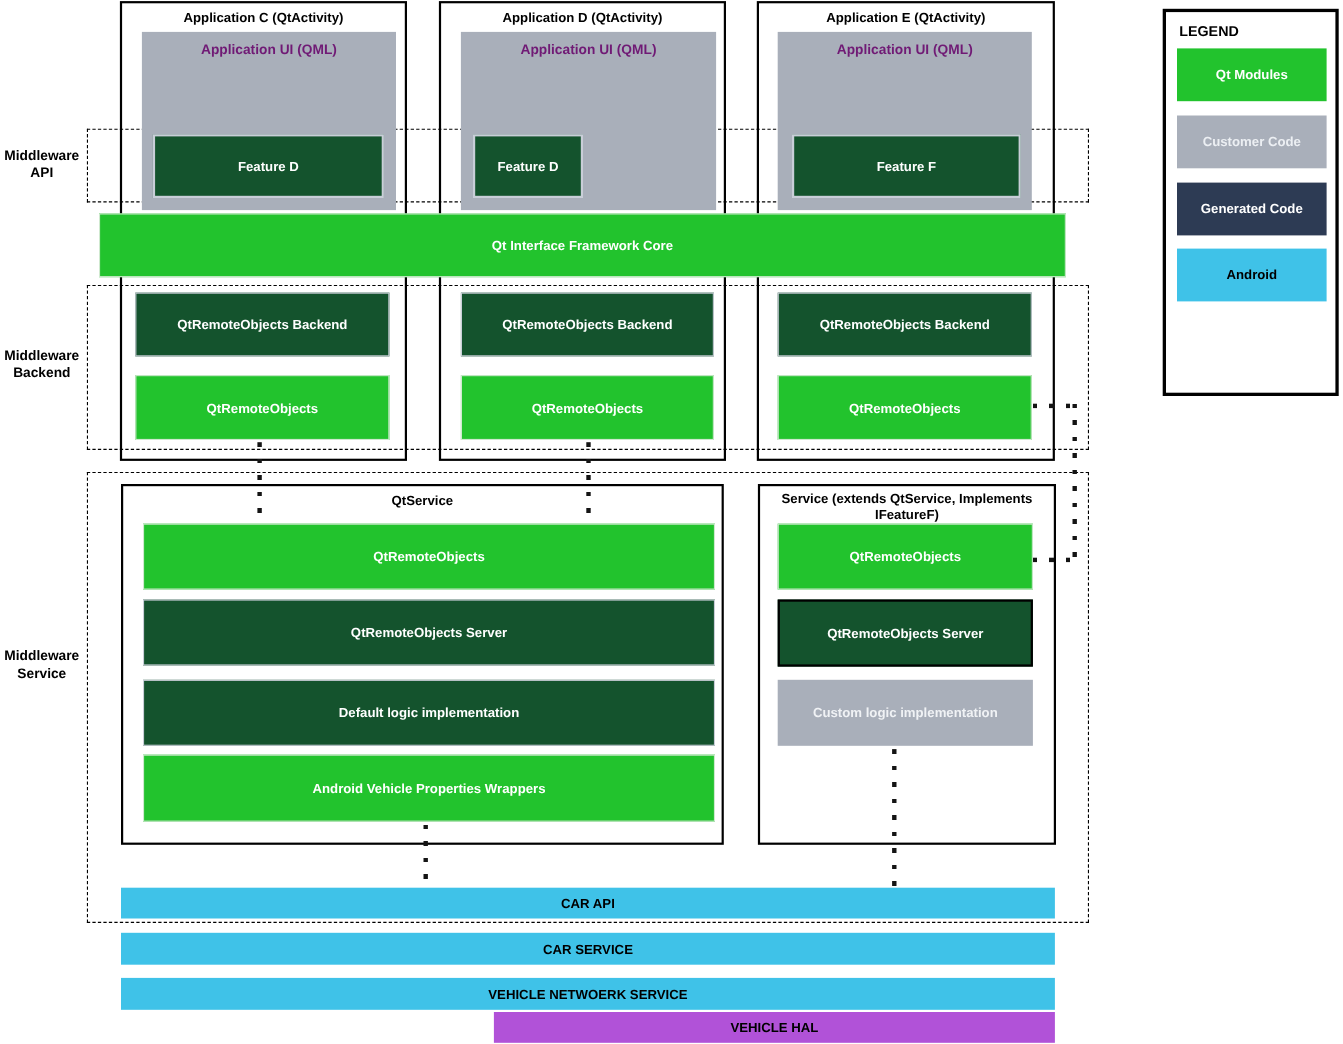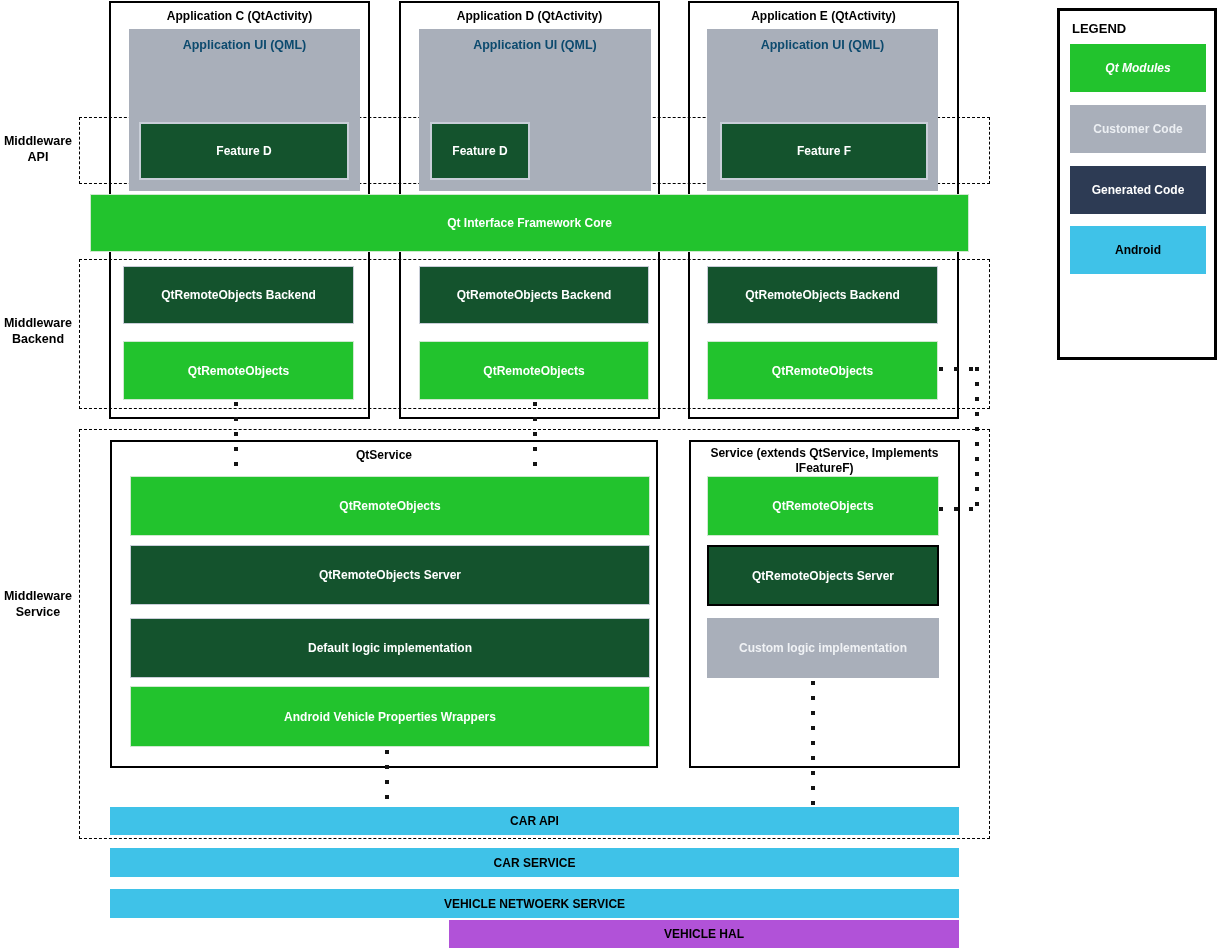--- a/index.html
+++ b/index.html
@@ -6,21 +6,21 @@
   #stage{
     position:relative;width:1221px;height:949px;background:#ffffff;
     font-family:"Liberation Sans","DejaVu Sans",sans-serif;
     font-weight:bold;color:#000;overflow:hidden;
   }
   .abs{position:absolute;box-sizing:border-box;}
   .ctr{display:flex;align-items:center;justify-content:center;text-align:center;}
   .dashed{border:1.5px dashed #000;background:transparent;}
   .col{border:2px solid #000;background:transparent;}
   .coltitle{position:absolute;top:6px;left:0;right:0;text-align:center;font-size:12px;}
-  .graybox{background:#a9afba;color:#0c4a6e;font-size:12.5px;}
+  .graybox{background:#a9afba;color:#701a75;font-size:12.5px;}
   .darkbox{background:#14532d;color:#fff;font-size:12px;border:1px solid #c9ced8;}
   .greenbox{background:#22c32d;color:#fff;font-size:12px;border:1px solid #cfe9cf;}
   .bluebar{background:#3fc2e8;color:#000;font-size:12px;}
   .purplebar{background:#b152d8;color:#000;font-size:12px;}
   .feature{border:2px solid #c9ced8;}
   .sidelabel{font-size:12.5px;line-height:16px;text-align:center;width:76px;left:0;}
   .svcbox{border:2px solid #000;background:#fff;}
   .svctitle{font-size:12px;line-height:15px;text-align:center;}
   .vdots{width:4px;background:repeating-linear-gradient(180deg,#141414 0 4px,transparent 4px 15px);}
   .hdots{height:4px;background:repeating-linear-gradient(90deg,#141414 0 4px,transparent 4px 15px);}
@@ -153,21 +153,21 @@
   </div>
   <div class="abs bluebar ctr" style="left:110px;top:889px;width:849px;height:29px;">
     <span>VEHICLE NETWOERK SERVICE</span>
   </div>
   <div class="abs purplebar ctr" style="left:449px;top:920px;width:510px;height:28px;">
     <span>VEHICLE HAL</span>
   </div>
 
   <div class="abs legend" style="left:1057px;top:8px;width:160px;height:352px;">
     <div style="position:absolute;left:12px;top:10px;font-size:13px;">LEGEND</div>
-    <div class="abs legenditem ctr bg-green lt-white" style="top:33px;font-style:italic;">
+    <div class="abs legenditem ctr bg-green lt-white" style="top:33px;">
       <span>Qt Modules</span>
     </div>
     <div class="abs legenditem ctr bg-gray lt-white" style="top:94px;">
       <span>Customer Code</span>
     </div>
     <div class="abs legenditem ctr bg-blue lt-black" style="top:215px;">
       <span>Android</span>
     </div>
     <div class="abs legenditem ctr bg-dark lt-white" style="top:155px;">
       <span>Generated Code</span>

